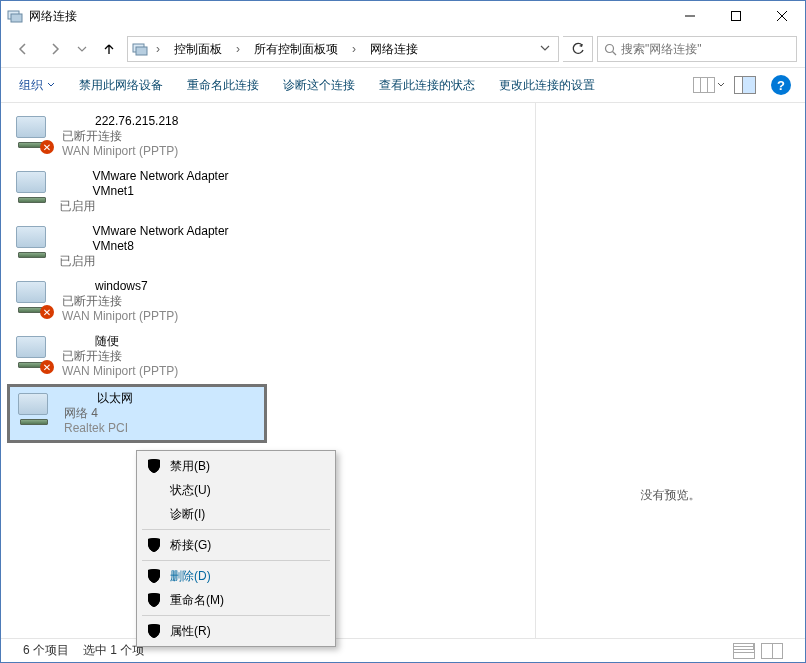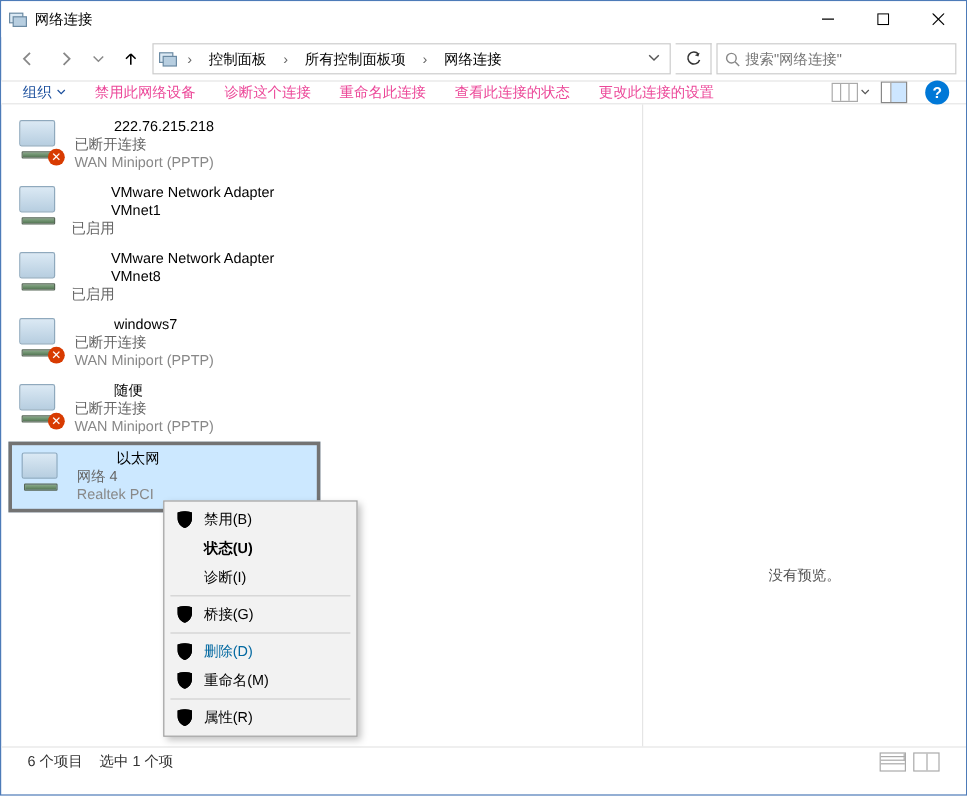--- a/index.html
+++ b/index.html
@@ -17,22 +17,22 @@
   .addrbox { flex: 1; height: 26px; border: 1px solid #ccc; display: flex; align-items: center; padding: 0 4px; gap: 4px; }
   .addrbox .crumb { padding: 0 6px; height: 38px; display: flex; align-items: center; color: #000; }
   .addrbox .chev { color: #666; width: 12px; text-align: center; }
   .addrbox .folder-icon { width: 16px; height: 16px; }
   .addrbox .flexfill { flex: 1; }
   .addrbox .dd { color: #555; width: 18px; text-align: center; }
   .refreshbtn { width: 30px; height: 26px; border: 1px solid #ccc; border-left: none; display: flex; align-items: center; justify-content: center; color: #333; }
   .searchbox { width: 200px; height: 26px; border: 1px solid #ccc; display: flex; align-items: center; padding: 0 6px; color: #888; gap: 4px; }
   .searchbox input { border: none; outline: none; flex: 1; color: #888; font-size: 12px; }
   
-  .cmdbar { height: 20px; border-top: 1px solid #e5e5e5; border-bottom: 1px solid #e5e5e5; display: flex; align-items: center; padding: 0 8px; gap: 4px; background: #fff; }
-  .cmdbar .cmd { padding: 4px 10px; color: #ec4899; white-space: nowrap; }
+  .cmdbar { height: 36px; border-top: 1px solid #e5e5e5; border-bottom: 1px solid #e5e5e5; display: flex; align-items: center; padding: 0 8px; gap: 4px; background: #fff; }
+  .cmdbar .cmd { padding: 4px 10px; color: #0c4a6e; white-space: nowrap; }
   .cmdbar .cmd.org { color: #1a4e9c; display: flex; align-items: center; gap: 4px; }
   .cmdbar .spacer { flex: 1; }
   .cmdbar .iconbtn { width: 32px; height: 26px; display: flex; align-items: center; justify-content: center; color: #555; }
   .cmdbar .help { width: 20px; height: 20px; border-radius: 50%; background: #0078d7; color: #fff; display: flex; align-items: center; justify-content: center; font-weight: bold; font-size: 13px; }
   
   .main { display: flex; height: calc(663px - 30px - 36px - 36px - 24px - 2px); }
   .listpane { flex: 1; padding: 6px; overflow: auto; position: relative; }
   .preview { width: 270px; border-left: 1px solid #e5e5e5; display: flex; align-items: center; justify-content: center; padding-top: 250px; color: #555; }
   
   .conn { display: flex; gap: 8px; padding: 4px 6px; width: 260px; border: 1px solid transparent; }
@@ -40,24 +40,24 @@
   .conn .nicicon { width: 40px; height: 40px; position: relative; }
   .conn .texts { display: flex; flex-direction: column; line-height: 15px; }
   .conn .t1 { color: #000; margin-left: 33px; }
   .conn .t2 { color: #666; }
   .conn .t3 { color: #888; }
   
   .nic-monitor { width: 30px; height: 22px; background: linear-gradient(#dbe9f4,#b7cee0); border: 1px solid #8fa9bd; border-radius: 2px; position: absolute; top: 2px; left: 2px; }
   .nic-base { width: 28px; height: 6px; background: linear-gradient(#8a8,#575); border: 1px solid #565; position: absolute; bottom: 6px; left: 4px; border-radius: 1px; }
   .nic-x { position: absolute; bottom: 0; right: 0; width: 14px; height: 14px; border-radius: 50%; background: #d83b01; color: #fff; font-size: 10px; display: flex; align-items: center; justify-content: center; }
   
-  .ctxmenu { position: absolute; left: 135px; top: 416px; width: 162px; background: #f2f2f2; border: 1px solid #a0a0a0; box-shadow: 3px 3px 6px rgba(0,0,0,0.25); padding: 3px; z-index: 50; }
+  .ctxmenu { position: absolute; left: 135px; top: 449px; width: 200px; background: #f2f2f2; border: 1px solid #a0a0a0; box-shadow: 3px 3px 6px rgba(0,0,0,0.25); padding: 3px; z-index: 50; }
   .ctxitem { height: 24px; display: flex; align-items: center; padding: 0 8px 0 30px; position: relative; color: #000; }
   .ctxitem.disabled { color: #0369a1; }
-  .ctxitem.bold { font-weight: bold; }
+  .ctxitem.bold { font-weight: normal; }
   .ctxitem .shield { position: absolute; left: 6px; width: 16px; height: 16px; }
   .ctxsep { height: 1px; background: #d0d0d0; margin: 3px 2px; }
   
   .statusbar { height: 24px; border-top: 1px solid #e5e5e5; display: flex; align-items: center; padding: 0 22px; gap: 14px; color: #333; }
   .statusbar .right { margin-left: auto; display: flex; gap: 6px; }
   .viewthumb { width: 22px; height: 16px; border: 1px solid #aaa; display: flex; }
   .viewthumb span { flex: 1; border-right: 1px solid #aaa; }
   .viewthumb span:last-child { border-right: none; }
   
   .viewthumb.det span { height: 3px; border-bottom: 1px solid #aaa; flex: none; width: 100%; }
@@ -164,22 +164,22 @@
 </div>
 
 <div class="cmdbar">
   <div class="cmd org">
     <span>组织</span>
     <svg width="8" height="8">
         <path d="M1 2 L4 5 L7 2" fill="none" stroke="#1a4e9c" stroke-width="1"></path>
       </svg>
   </div>
   <div class="cmd">禁用此网络设备</div>
+  <div class="cmd">重命名此连接</div>
   <div class="cmd">诊断这个连接</div>
-  <div class="cmd">重命名此连接</div>
   <div class="cmd">查看此连接的状态</div>
   <div class="cmd">更改此连接的设置</div>
   <div class="spacer"></div>
   <div class="iconbtn">
     <div class="viewthumb">
         <span></span>
         <span></span>
         <span></span>
       </div>
     <svg width="8" height="8" style="margin-left:2px">

